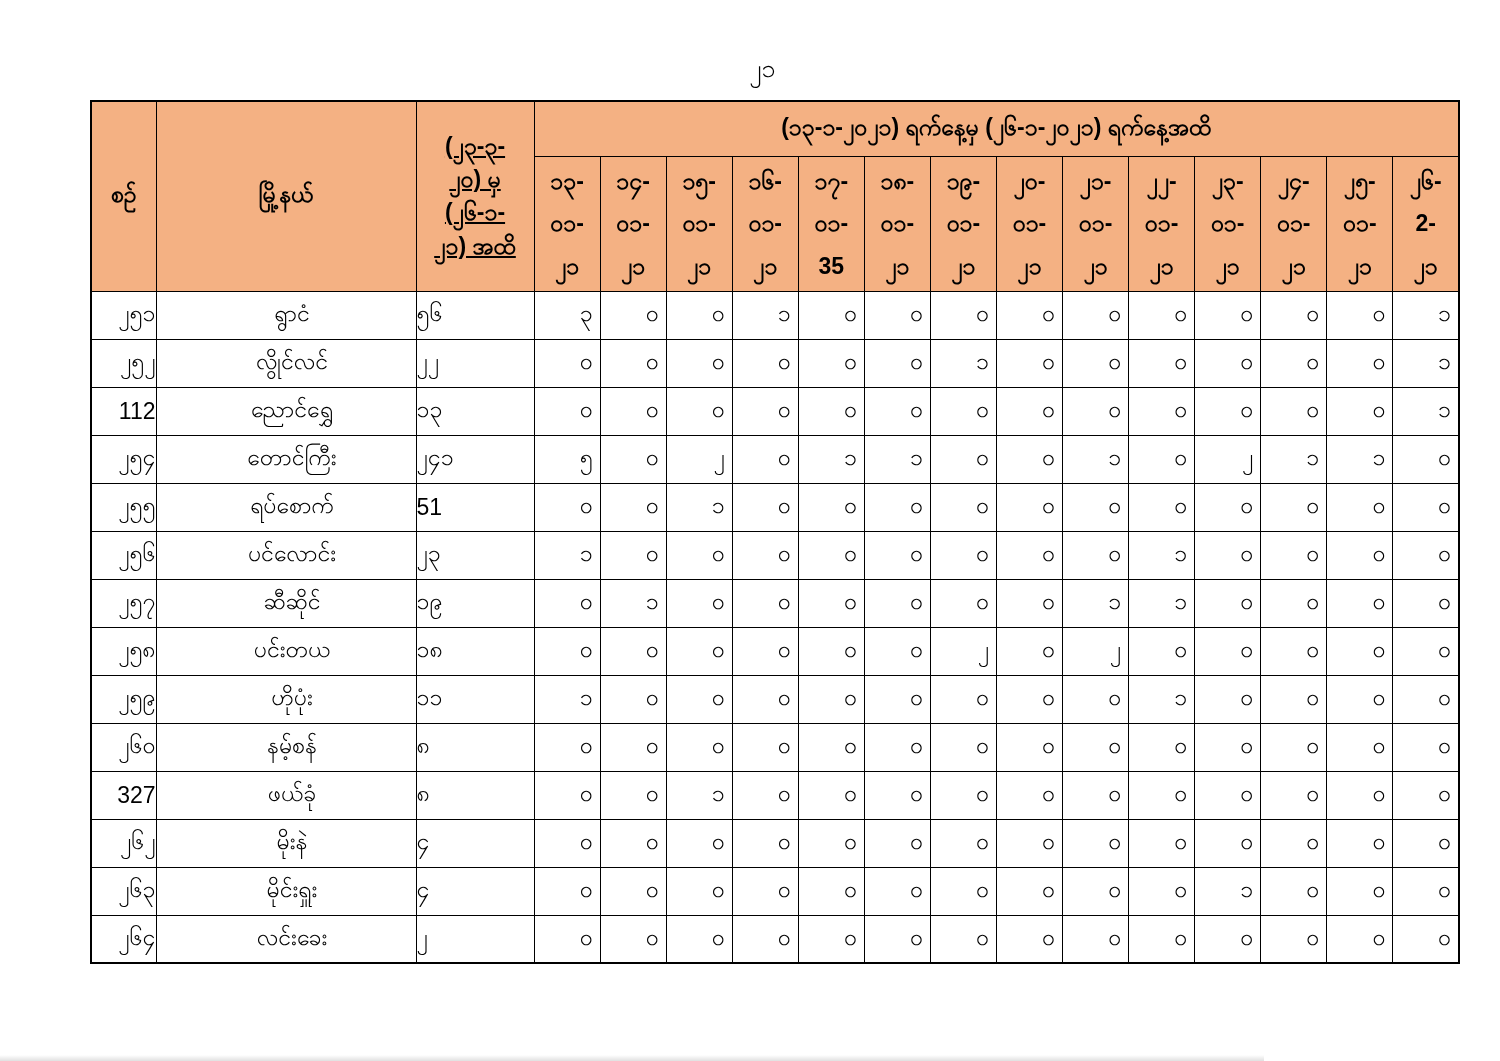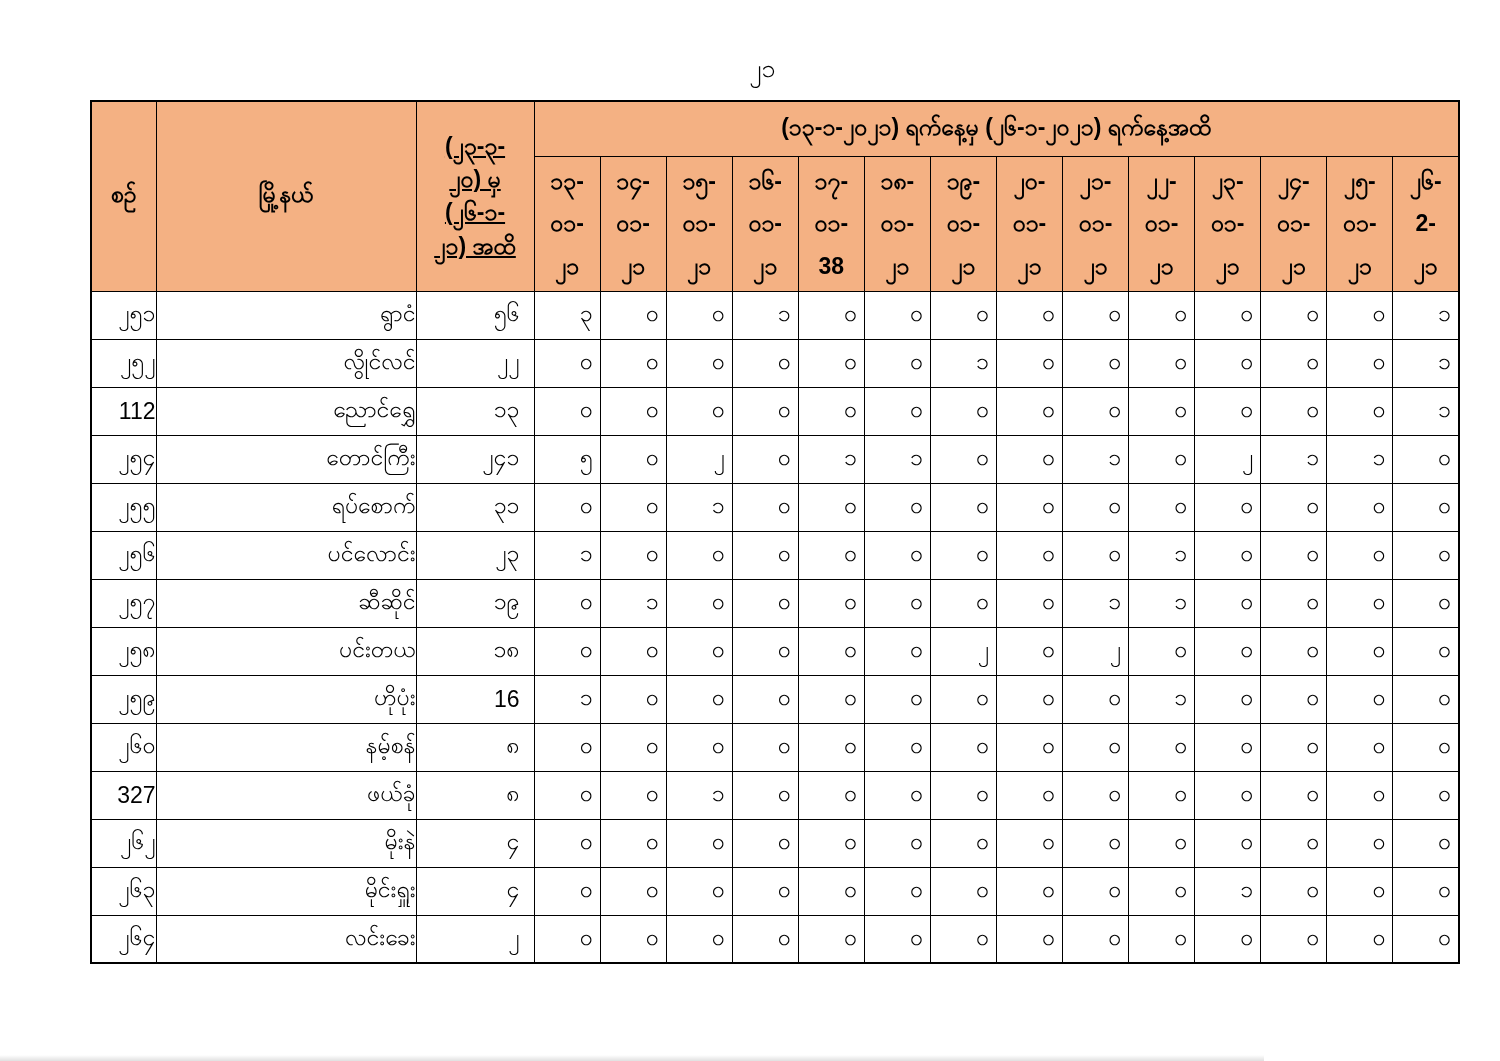--- a/index.html
+++ b/index.html
@@ -41,22 +41,22 @@
   }
   tr.header-top { height: 55px; }
   tr.header-dates { height: 135px; }
   th.wrap { white-space: pre-line; line-height: 1.45; text-decoration: underline; }
   th.date-h { white-space: pre-line; line-height: 1.85; font-size: 22px; }
   th.period { font-size: 24px; }
 
   #report-table tbody tr { height: 48px; }
   #report-table tbody td { font-size: 23px; }
   td.serial   { text-align: right; }
-  td.township { text-align: right;  padding-left: 12px; }
-  td.cumul    { text-align: right; padding-right: 14px; }
+  td.township { text-align: center;  padding-left: 12px; }
+  td.cumul    { padding-right: 14px; }
   td.daily    { text-align: right; padding-right: 7px; }
 
   #page-bottom-edge {
     position: absolute;
     left: 0; bottom: 0;
     width: 100%; height: 6px;
     background: linear-gradient(to bottom, rgba(0,0,0,0), rgba(0,0,0,0.12));
   }
 </style>
 </head>
@@ -92,21 +92,21 @@
 ၀၁-
 ၂၁</th>
           <th class="date-h">၁၅-
 ၀၁-
 ၂၁</th>
           <th class="date-h">၁၆-
 ၀၁-
 ၂၁</th>
           <th class="date-h">၁၇-
 ၀၁-
-38</th>
+35</th>
           <th class="date-h">၁၈-
 ၀၁-
 ၂၁</th>
           <th class="date-h">၁၉-
 ၀၁-
 ၂၁</th>
           <th class="date-h">၂၀-
 ၀၁-
 ၂၁</th>
           <th class="date-h">၂၁-
@@ -203,21 +203,21 @@
           <td class="daily">၁</td>
           <td class="daily">၀</td>
           <td class="daily">၂</td>
           <td class="daily">၁</td>
           <td class="daily">၁</td>
           <td class="daily">၀</td>
         </tr>
         <tr>
           <td class="serial">၂၅၅</td>
           <td class="township">ရပ်စောက်</td>
-          <td class="cumul">၃၁</td>
+          <td class="cumul">51</td>
           <td class="daily">၀</td>
           <td class="daily">၀</td>
           <td class="daily">၁</td>
           <td class="daily">၀</td>
           <td class="daily">၀</td>
           <td class="daily">၀</td>
           <td class="daily">၀</td>
           <td class="daily">၀</td>
           <td class="daily">၀</td>
           <td class="daily">၀</td>
@@ -279,21 +279,21 @@
           <td class="daily">၂</td>
           <td class="daily">၀</td>
           <td class="daily">၀</td>
           <td class="daily">၀</td>
           <td class="daily">၀</td>
           <td class="daily">၀</td>
         </tr>
         <tr>
           <td class="serial">၂၅၉</td>
           <td class="township">ဟိုပုံး</td>
-          <td class="cumul">16</td>
+          <td class="cumul">၁၁</td>
           <td class="daily">၁</td>
           <td class="daily">၀</td>
           <td class="daily">၀</td>
           <td class="daily">၀</td>
           <td class="daily">၀</td>
           <td class="daily">၀</td>
           <td class="daily">၀</td>
           <td class="daily">၀</td>
           <td class="daily">၀</td>
           <td class="daily">၁</td>

